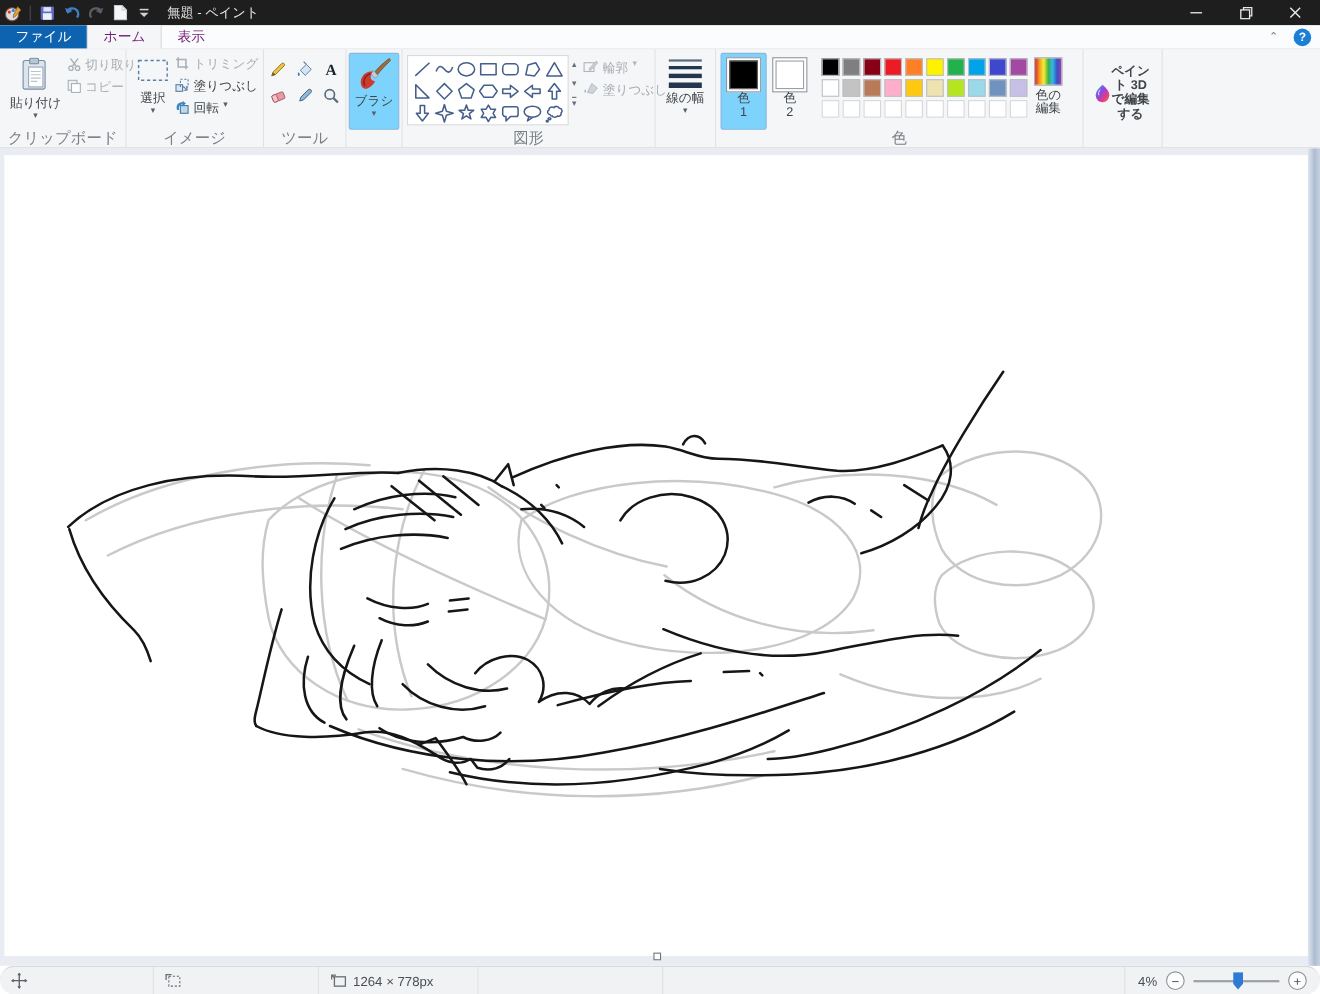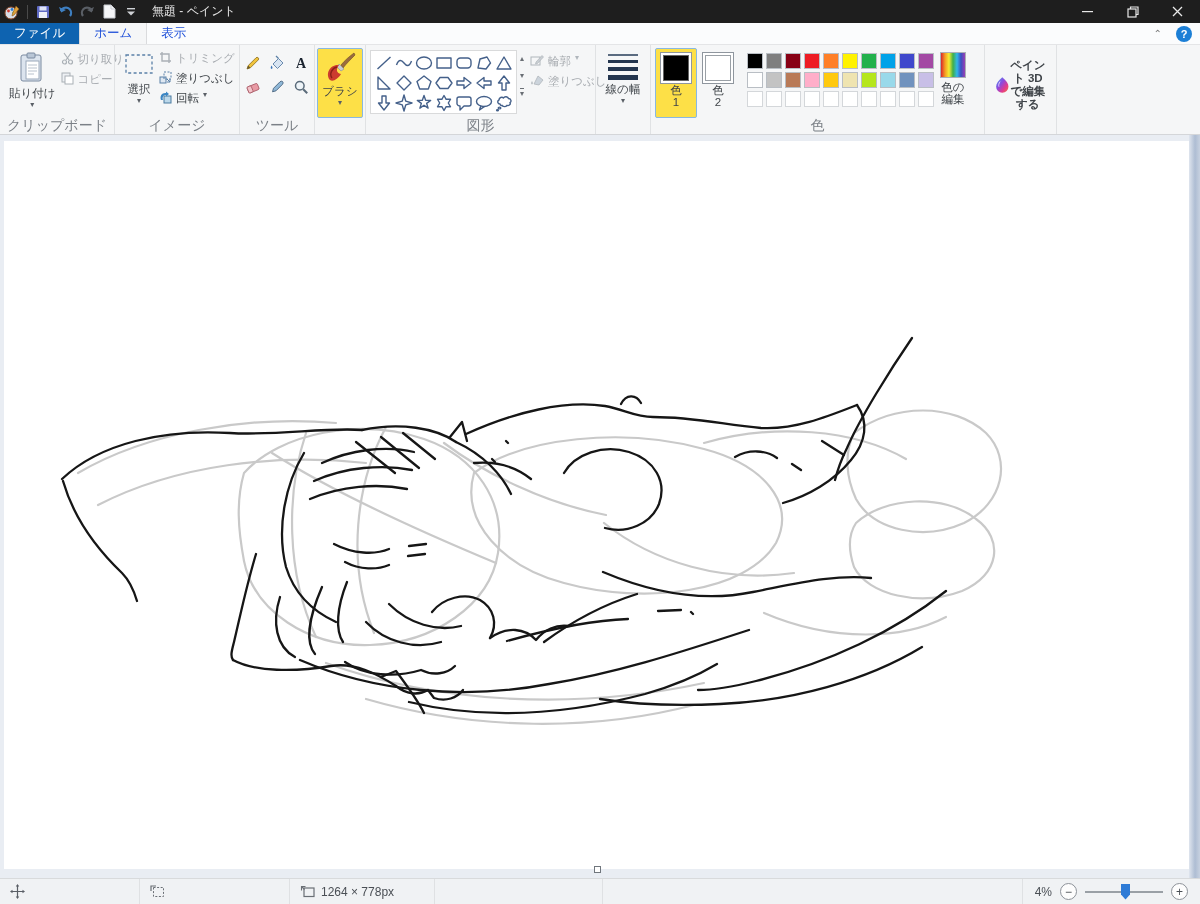--- a/index.html
+++ b/index.html
@@ -13,39 +13,39 @@
   .qat { display:flex; align-items:center; gap:4px; padding-left:3px; }
   .qat-sep { width:1px; height:14px; background:#4a4a4a; margin:0 2px; }
   .qat-btn { width:18px; height:18px; display:flex; align-items:center; justify-content:center; }
   .win-title { font-size:12px; color:#e8e8e8; margin-left:12px; }
   .win-controls { margin-left:auto; display:flex; height:23px; }
   .win-btn { width:45px; height:23px; display:flex; align-items:center; justify-content:center; }
 
   
   .tabrow { position:absolute; left:0; top:23px; width:1200px; height:22px;
     background:#fbfcfd; border-bottom:1px solid #e4e5e7; display:flex; align-items:stretch; }
-  .tab { padding:0 14px; font-size:12.5px; display:flex; align-items:center; color:#1d4ed8; }
+  .tab { padding:0 14px; font-size:12.5px; display:flex; align-items:center; color:#701a75; }
   .tab-file { background:#0e63b0; color:#fff; min-width:52px; justify-content:center; }
   .tab-home { background:#f5f6f7; border-left:1px solid #dadbdd; border-right:1px solid #dadbdd; }
   .tabrow-right { margin-left:auto; display:flex; align-items:center; gap:14px; padding-right:8px; }
   .chevron-up { color:#7a7a7a; font-size:10px; }
   .help-circle { width:16px; height:16px; border-radius:50%; background:#1c7fd6; color:#fff;
     font-size:11px; font-weight:bold; display:flex; align-items:center; justify-content:center; }
 
   
   .ribbon { position:absolute; left:0; top:45px; width:1200px; height:90px;
     background:#f5f6f7; border-bottom:1px solid #d4d6d9; display:flex; }
   .group { position:relative; height:100%; border-right:1px solid #e0e2e4;
     display:flex; flex-direction:column; }
   .group-body { flex:1; display:flex; padding:3px 4px 0 4px; }
   .group-label { height:16px; text-align:center; font-size:14px; color:#7b8087; line-height:14px; }
   .big-btn { display:flex; flex-direction:column; align-items:center; padding:3px 4px;
     border:1px solid transparent; border-radius:2px; }
   .big-btn .lbl { font-size:11.5px; color:#3f4449; margin-top:2px; white-space:nowrap; }
-  .big-btn.selected { background:#fde047; border-color:#88b8e2; }
+  .big-btn.selected { background:#7dd3fc; border-color:#88b8e2; }
   .caret { font-size:8px; color:#5a5f66; line-height:7px; }
   .small-cmd { display:flex; align-items:flex-start; gap:4px; font-size:11.5px; color:#3f4449;
     height:19px; white-space:nowrap; }
   .small-cmd.disabled { color:#a8acb1; }
   .col { display:flex; flex-direction:column; justify-content:flex-start; gap:1px; }
 
   
   .tools-grid { display:grid; grid-template-columns:repeat(3,22px); grid-auto-rows:22px;
     gap:2px; margin-top:4px; }
   .tool-btn { display:flex; align-items:center; justify-content:center; border-radius:2px; }
@@ -83,21 +83,21 @@
   .canvas { position:absolute; left:4px; top:6px; width:1186px; height:728px;
     background:#fff; }
   .canvas svg { display:block; width:100%; height:100%; }
   .resize-handle { position:absolute; width:7px; height:7px; background:#fff;
     border:1px solid #70767d; }
   .handle-bottom { left:594px; top:731px; }
 
   
   .statusbar { position:absolute; left:0; top:878px; width:1200px; height:26px;
     background:#f0f2f4; border-top:1px solid #d8dadc; display:flex; align-items:center;
-    font-size:12px; color:#4a4f55; }
+    font-size:12px; color:#4a4f55;border-radius:13px; }
   .sb-sec { height:100%; display:flex; align-items:center; gap:6px; padding-left:10px;
     border-right:1px solid #dfe1e3; }
   .sb-zoom { margin-left:auto; height:100%; display:flex; align-items:center; gap:8px;
     border-left:1px solid #dfe1e3; padding:0 12px; }
   .zoom-circle { width:17px; height:17px; border-radius:50%; border:1px solid #8d9299;
     display:flex; align-items:center; justify-content:center; color:#4a4f55;
     font-size:12px; line-height:1; background:#fdfdfd; }
   .slider { position:relative; width:78px; height:18px; }
   .slider .track { position:absolute; left:0; right:0; top:8px; height:2px; background:#9aa0a6; }
   .slider .thumb { position:absolute; left:36px; top:1px; width:9px; height:16px; background:#2e7bd6;

